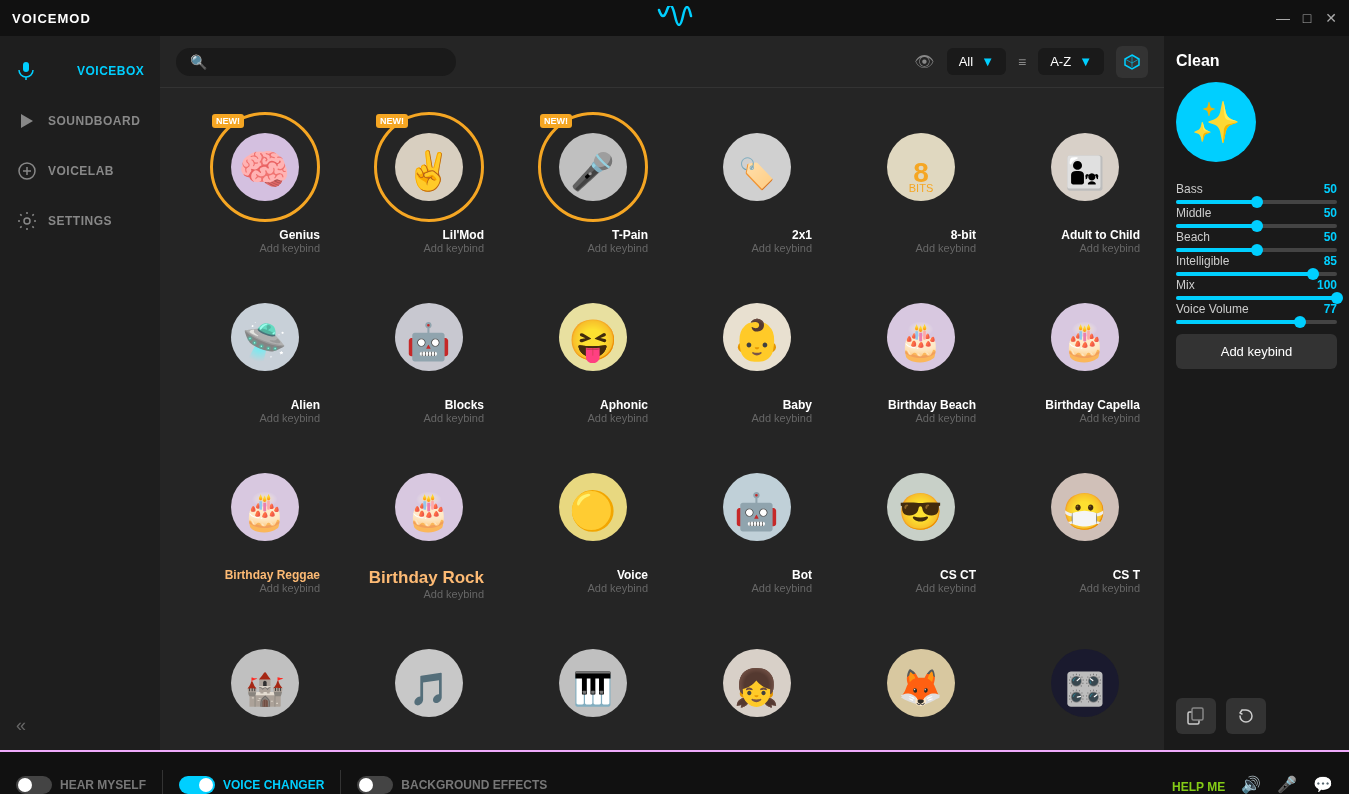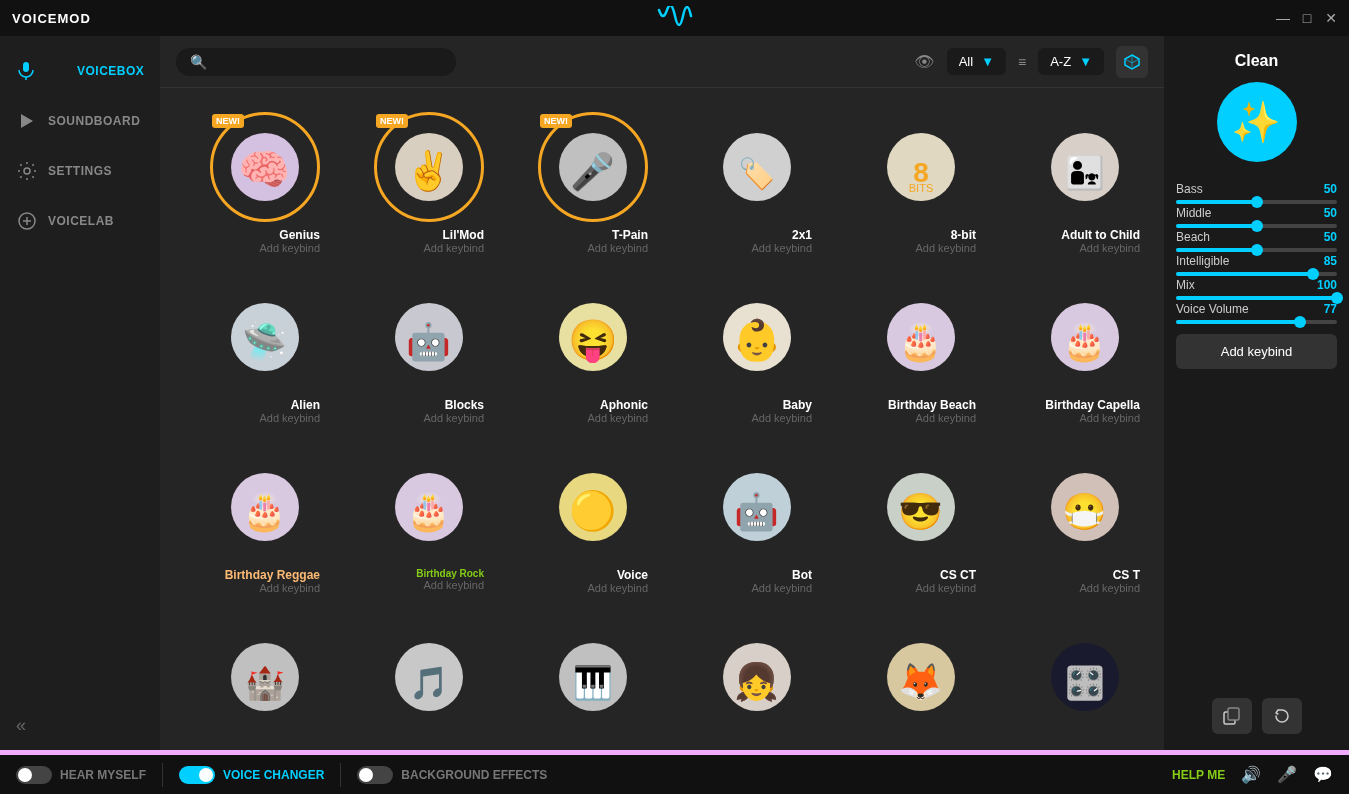--- a/index.html
+++ b/index.html
@@ -188,21 +188,21 @@
       border-radius: 8px;
       position: relative;
     }
 
     
     .right-panel {
       width: 185px;
       background: #1a1a1a;
       display: flex;
       flex-direction: column;
-      align-items: center;
+      align-items: flex-start;
       padding: 16px 12px;
       flex-shrink: 0;
     }
     .panel-title {
       font-size: 16px;
       font-weight: bold;
       color: #fff;
       margin-bottom: 12px;
     }
     .panel-avatar {
@@ -288,25 +288,25 @@
       font-size: 16px;
       cursor: pointer;
       display: flex; align-items: center; justify-content: center;
     }
 
     
     .bottom-bar {
       height: 44px;
       background: #111;
       display: flex;
-      align-items: center;
+      align-items: flex-end;
       padding: 0 16px;
       gap: 16px;
       flex-shrink: 0;
-      border-top: 5px solid #f0abfc;
+      border-top: 2px solid #f0abfc;
     }
     .toggle-switch {
       display: flex;
       align-items: center;
       gap: 8px;
       font-size: 12px;
       font-weight: bold;
       color: #777;
     }
     .toggle-track {
@@ -379,35 +379,35 @@
       <div class="sidebar-item-icon">
         <svg width="20" height="20" viewBox="0 0 20 20" fill="none">
           <polygon points="4,3 16,10 4,17" fill="#888"></polygon>
         </svg>
       </div>
       <span style="font-size:12px;font-weight:bold;letter-spacing:0.5px;color:#888;">SOUNDBOARD</span>
     </div>
     <div class="sidebar-item">
       <div class="sidebar-item-icon">
         <svg width="20" height="20" viewBox="0 0 20 20" fill="none">
-          <circle cx="10" cy="10" r="3" stroke="#888" stroke-width="1.5" fill="none"></circle>
-          <path d="M10 1v2M10 17v2M1 10h2M17 10h2M3.22 3.22l1.41 1.41M15.37 15.37l1.41 1.41M3.22 16.78l1.41-1.41M15.37 4.63l1.41-1.41" stroke="#888" stroke-width="1.5"></path>
-        </svg>
-      </div>
-      <span style="font-size:12px;font-weight:bold;letter-spacing:0.5px;color:#888;">SETTINGS</span>
-    </div>
-    <div class="sidebar-item">
-      <div class="sidebar-item-icon">
-        <svg width="20" height="20" viewBox="0 0 20 20" fill="none">
           <circle cx="10" cy="10" r="8" stroke="#888" stroke-width="1.5" fill="none"></circle>
           <line x1="6" y1="10" x2="14" y2="10" stroke="#888" stroke-width="1.5"></line>
           <line x1="10" y1="6" x2="10" y2="14" stroke="#888" stroke-width="1.5"></line>
         </svg>
       </div>
       <span style="font-size:12px;font-weight:bold;letter-spacing:0.5px;color:#888;">VOICELAB</span>
+    </div>
+    <div class="sidebar-item">
+      <div class="sidebar-item-icon">
+        <svg width="20" height="20" viewBox="0 0 20 20" fill="none">
+          <circle cx="10" cy="10" r="3" stroke="#888" stroke-width="1.5" fill="none"></circle>
+          <path d="M10 1v2M10 17v2M1 10h2M17 10h2M3.22 3.22l1.41 1.41M15.37 15.37l1.41 1.41M3.22 16.78l1.41-1.41M15.37 4.63l1.41-1.41" stroke="#888" stroke-width="1.5"></path>
+        </svg>
+      </div>
+      <span style="font-size:12px;font-weight:bold;letter-spacing:0.5px;color:#888;">SETTINGS</span>
     </div>
     <div class="sidebar-collapse">
       <span>«</span>
     </div>
   </div>
 
   <div class="content-area">
 
     <div class="toolbar">
       <div class="search-box">
@@ -608,21 +608,21 @@
           <div class="voice-card">
       <div style="position:relative; width:110px; height:110px; margin-bottom:6px;">
 
         <div style="width:110px;height:110px;border-radius:50%;overflow:hidden;display:flex;align-items:center;justify-content:center;font-size:48px;">
           <svg width="70" height="70" viewBox="0 0 70 70">
                   <circle cx="35" cy="35" r="34" fill="#d8c8e0"></circle>
                   <text x="35" y="52" text-anchor="middle" font-size="36">🎂</text>
                 </svg>
         </div>
       </div>
-      <div style="font-size:10px;font-weight:bold;color:#84cc16;text-align:center;">Birthday Rock</div>
+      <div style="font-size:17px;font-weight:bold;color:#fdba74;text-align:center;">Birthday Rock</div>
       <div style="font-size:11px;color:#666;text-align:center;">Add keybind</div>
     </div>
           <div class="voice-card">
       <div style="position:relative; width:110px; height:110px; margin-bottom:6px;">
 
         <div style="width:110px;height:110px;border-radius:50%;overflow:hidden;display:flex;align-items:center;justify-content:center;font-size:48px;">
           <svg width="70" height="70" viewBox="0 0 70 70">
                   <circle cx="35" cy="35" r="34" fill="#e8d880"></circle>
                   <text x="35" y="52" text-anchor="middle" font-size="38">🟡</text>
                 </svg>

